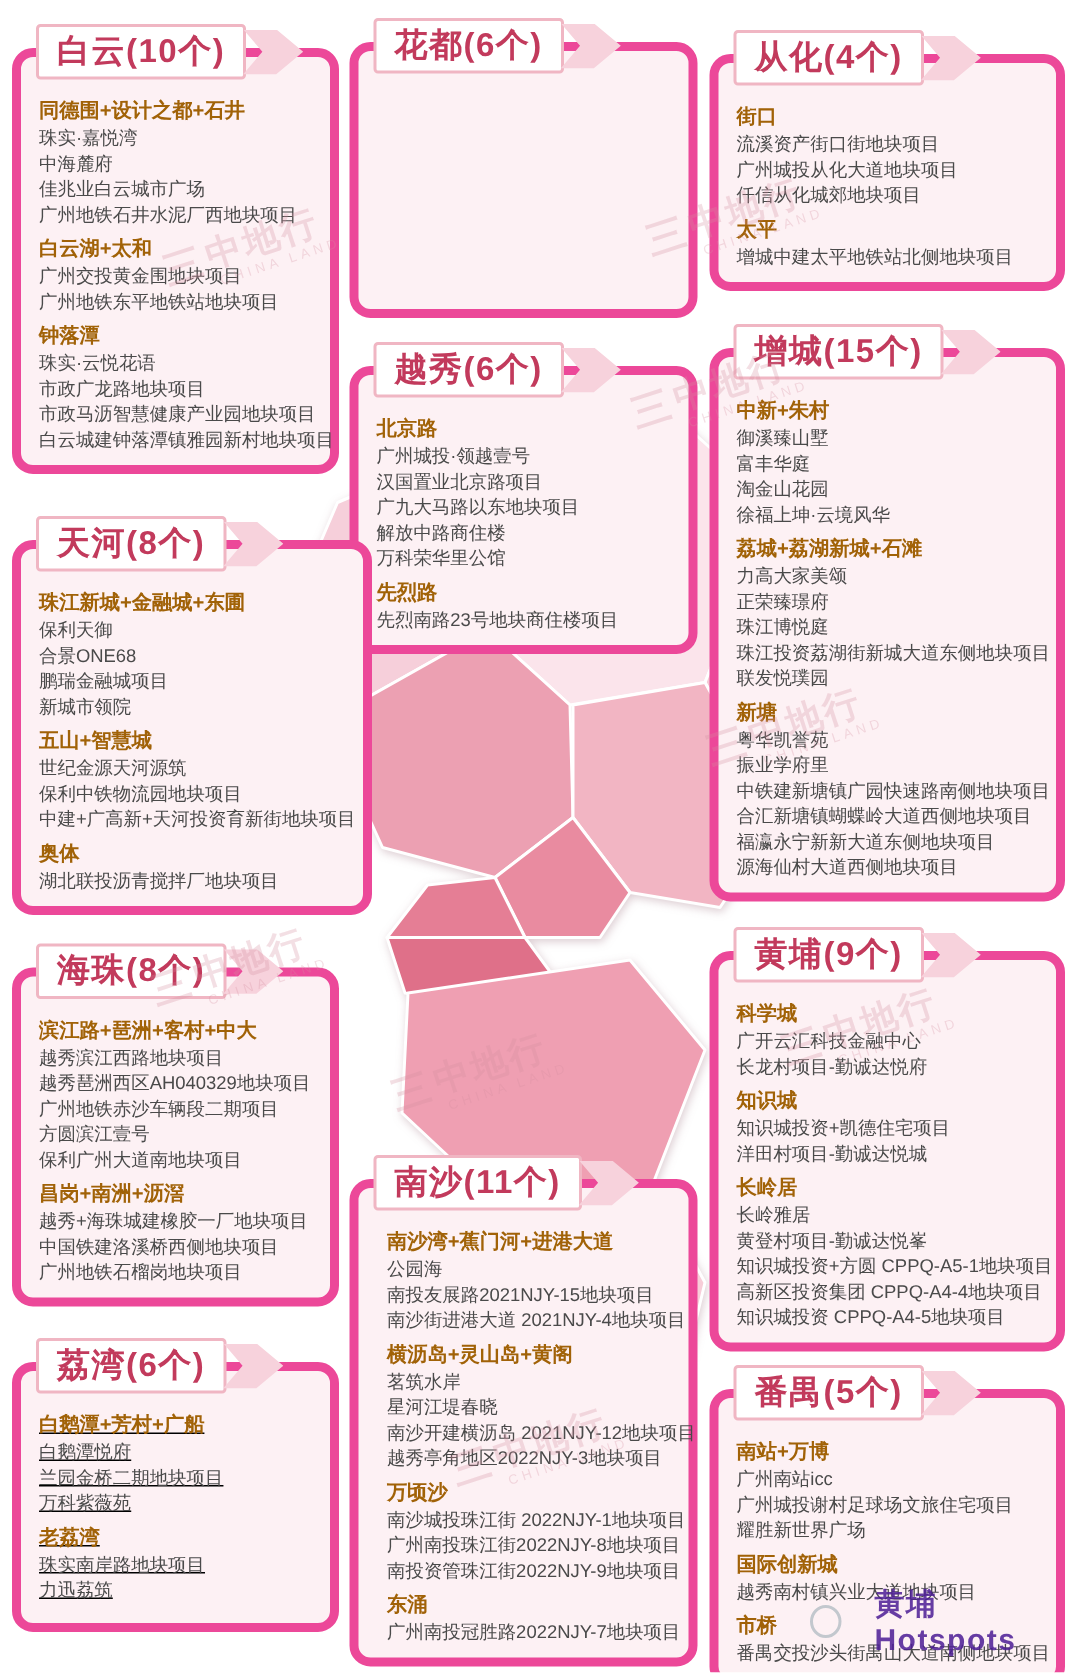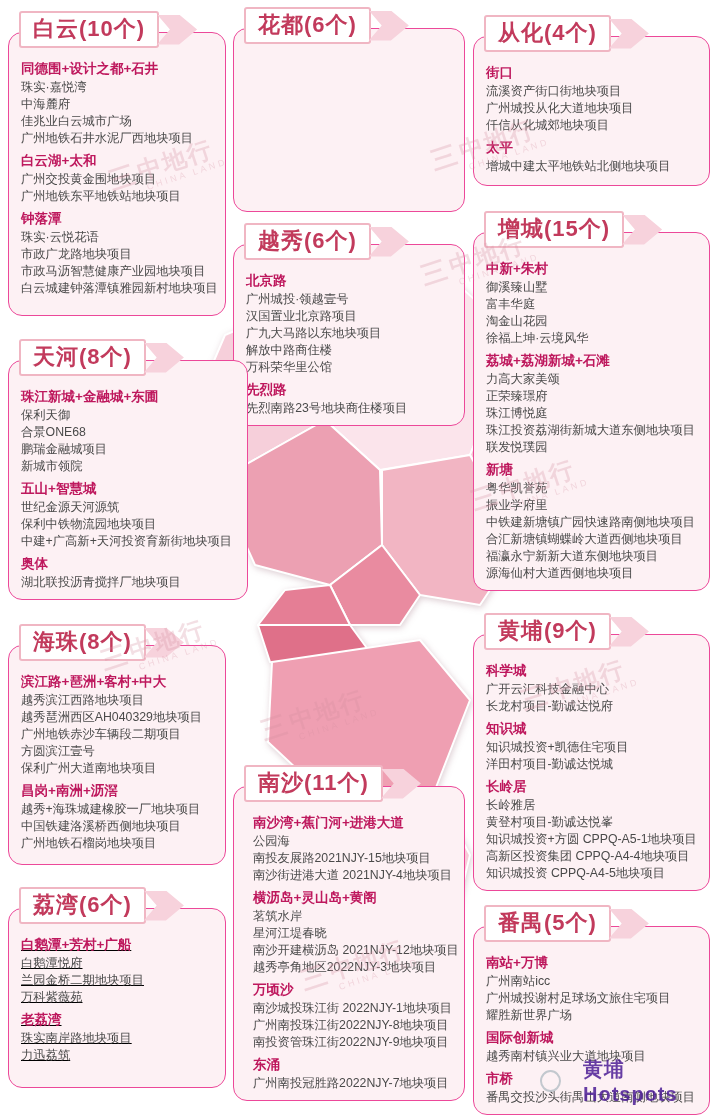--- a/index.html
+++ b/index.html
@@ -1,29 +1,29 @@
 <!DOCTYPE html>
 <html><head>
 <meta charset="utf-8">
 <style>
   html,body{margin:0;padding:0;background:#fff;}
   #page{position:relative;width:718px;height:1115px;background:#ffffff;overflow:hidden;
         font-family:"Liberation Sans","DejaVu Sans",sans-serif;}
   
   #map-wrap{position:absolute;left:140px;top:240px;width:580px;height:860px;z-index:0;}
   
-  .card{position:absolute;z-index:2;background:#fdf1f4;border:1px solid #ec4899;
+  .card{position:absolute;z-index:2;background:#fdf1f4;border:6px solid #ec4899;
         border-radius:14px;box-sizing:border-box;padding:22px 10px 8px 12px;}
   .banner{position:absolute;top:-22px;left:10px;display:flex;align-items:center;z-index:3;}
   .banner-box{background:#ffffff;border:2px solid #f0b6c3;border-radius:3px;
               padding:1px 12px 2px;white-space:nowrap;}
   .banner-title{font-size:22px;font-weight:bold;color:#c23a5c;letter-spacing:1px;}
   .banner-arrow{width:40px;height:30px;margin-left:-2px;background:#f7d2dc;
                 clip-path:polygon(0 0,55% 0,100% 50%,55% 100%,0 100%,32% 50%);}
-  .subheader{font-size:13.5px;line-height:1.2;font-weight:bold;color:#be185d;margin:6px 0 2px;}
+  .subheader{font-size:13.5px;line-height:1.2;font-weight:bold;color:#a16207;margin:6px 0 2px;}
   .project{font-size:12.3px;line-height:1.38;color:#4a4a4a;white-space:nowrap;}
   
   .pos-baiyun   {left:8px;  top:32px;  width:218px;min-height:284px;}
   .pos-tianhe   {left:8px;  top:360px; width:240px;min-height:240px;}
   .pos-haizhu   {left:8px;  top:645px; width:218px;min-height:220px;}
   .pos-liwan    {left:8px;  top:908px; width:218px;min-height:180px;text-decoration:underline;}
   .pos-huadu    {left:233px;top:28px;  width:232px;min-height:184px;}
   .pos-yuexiu   {left:233px;top:244px; width:232px;min-height:176px;}
   .pos-nansha   {left:233px;top:786px; width:232px;min-height:292px;padding-left:19px;}
   .pos-conghua  {left:473px;top:36px;  width:237px;min-height:150px;}

